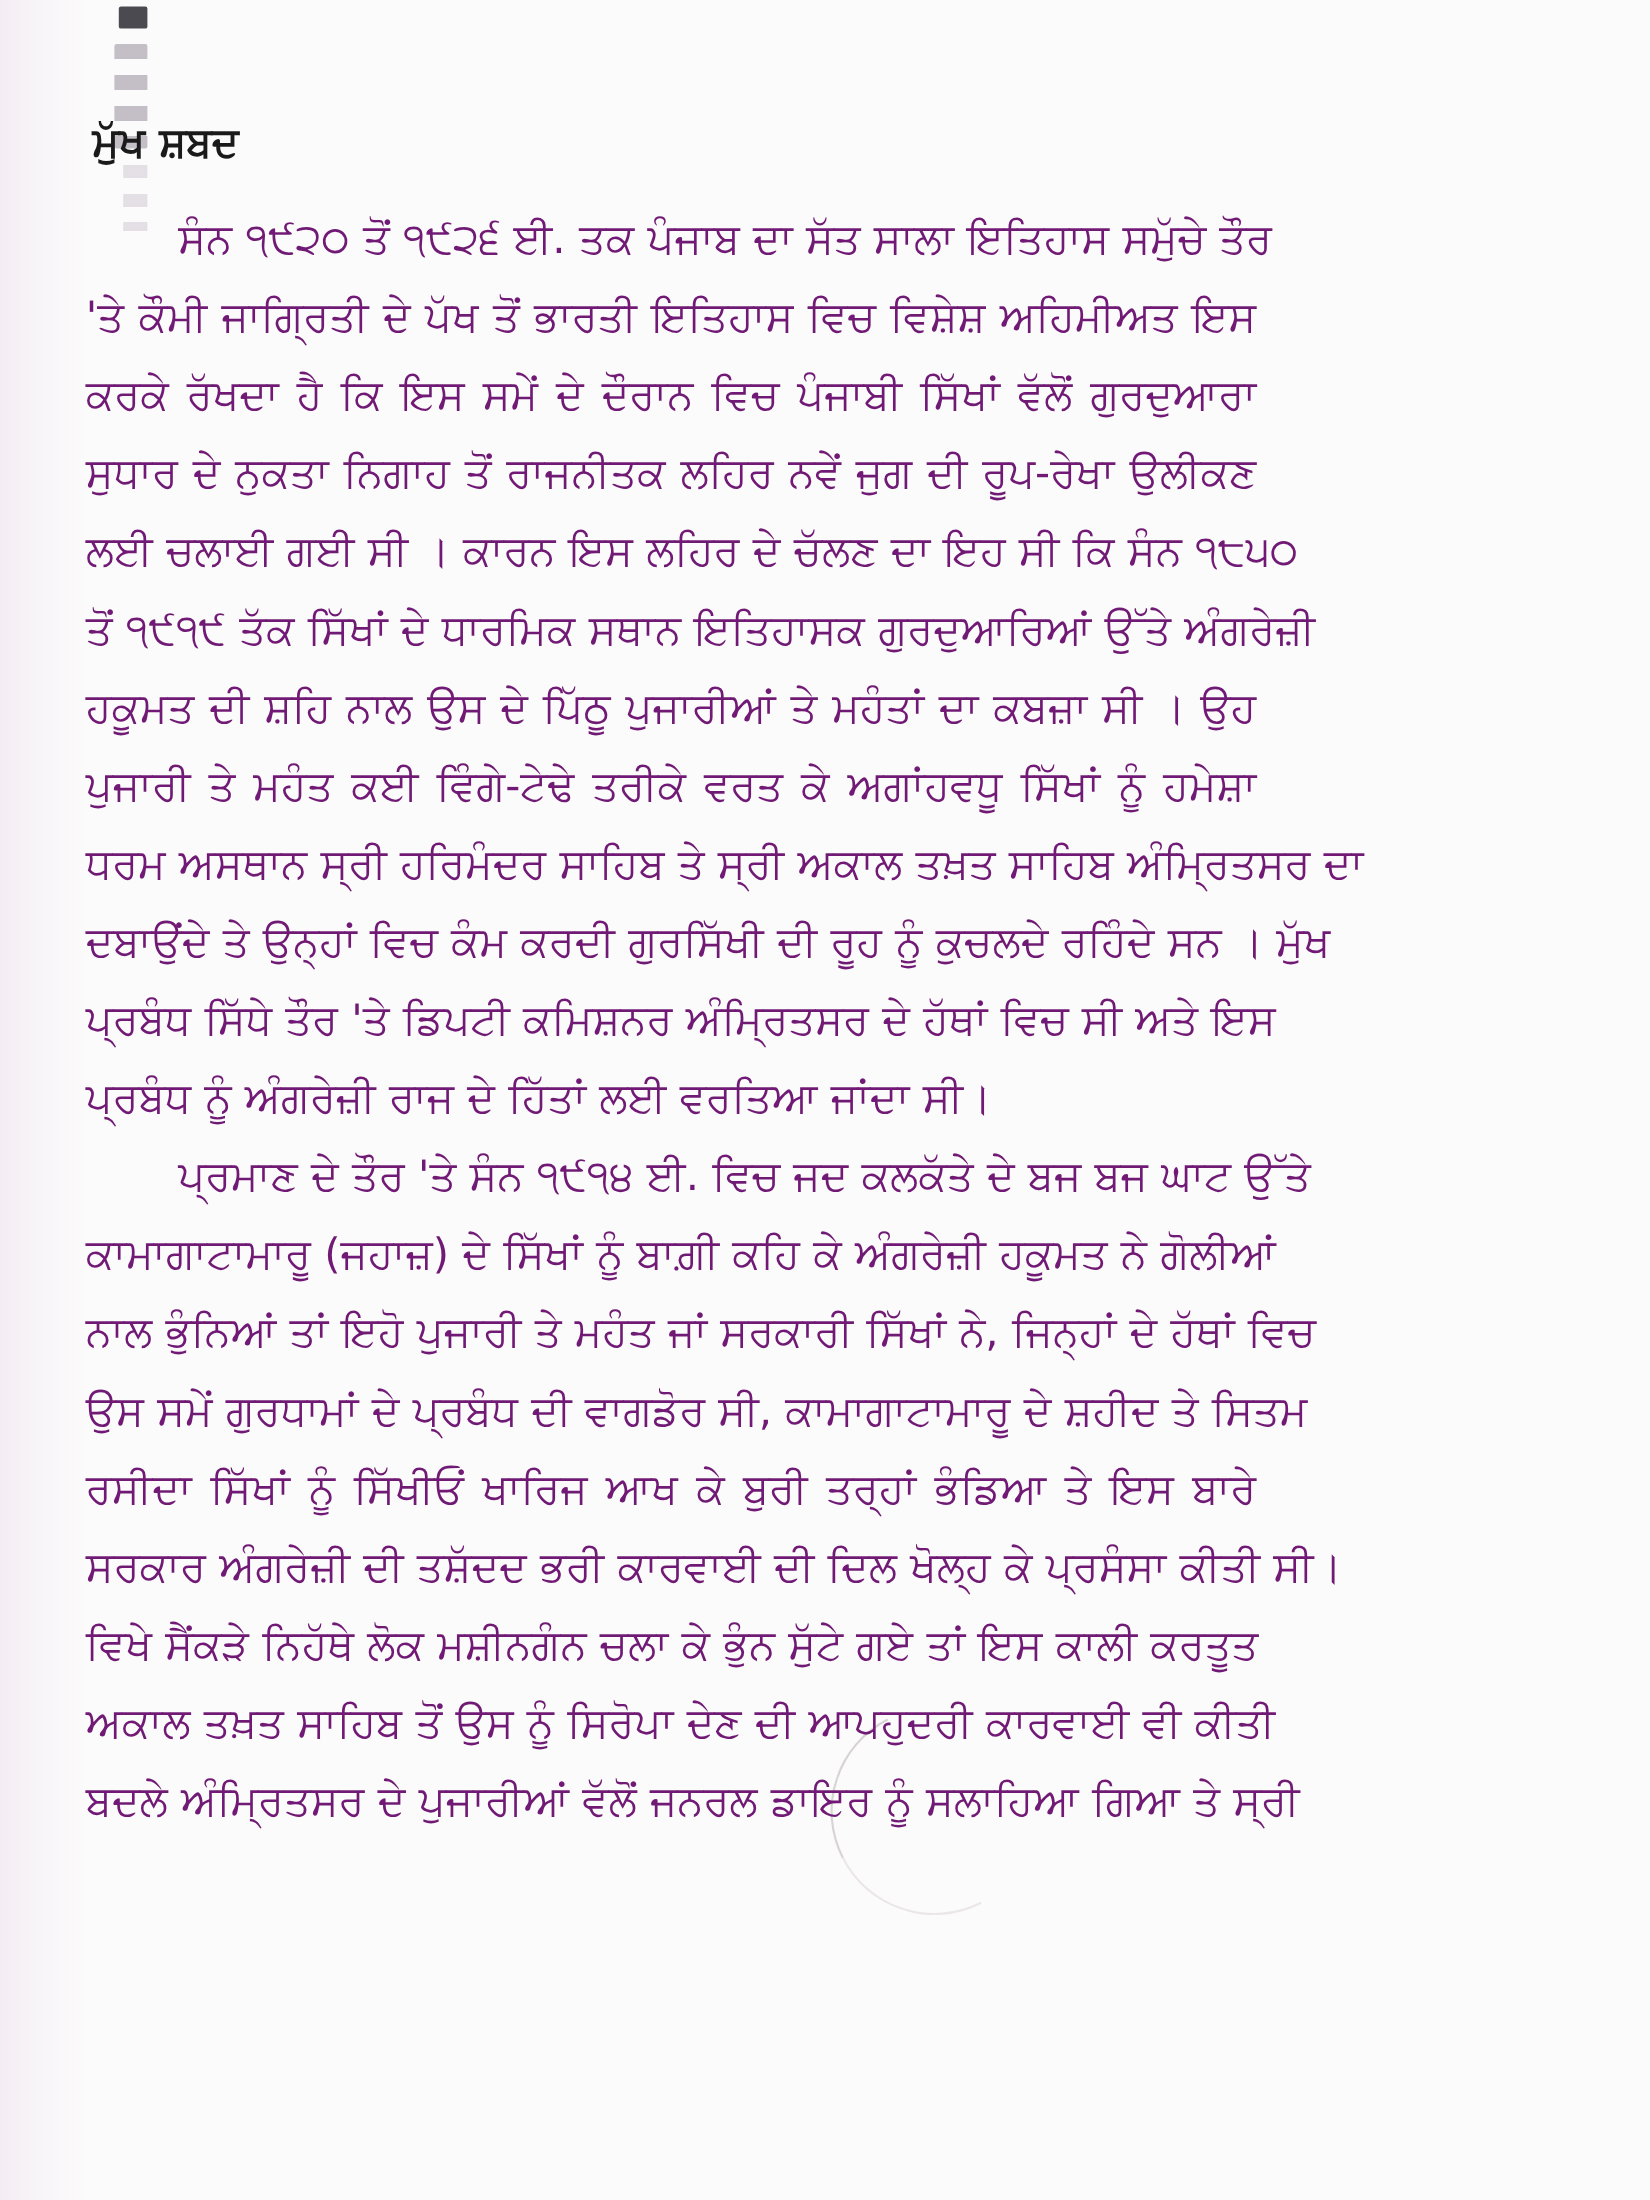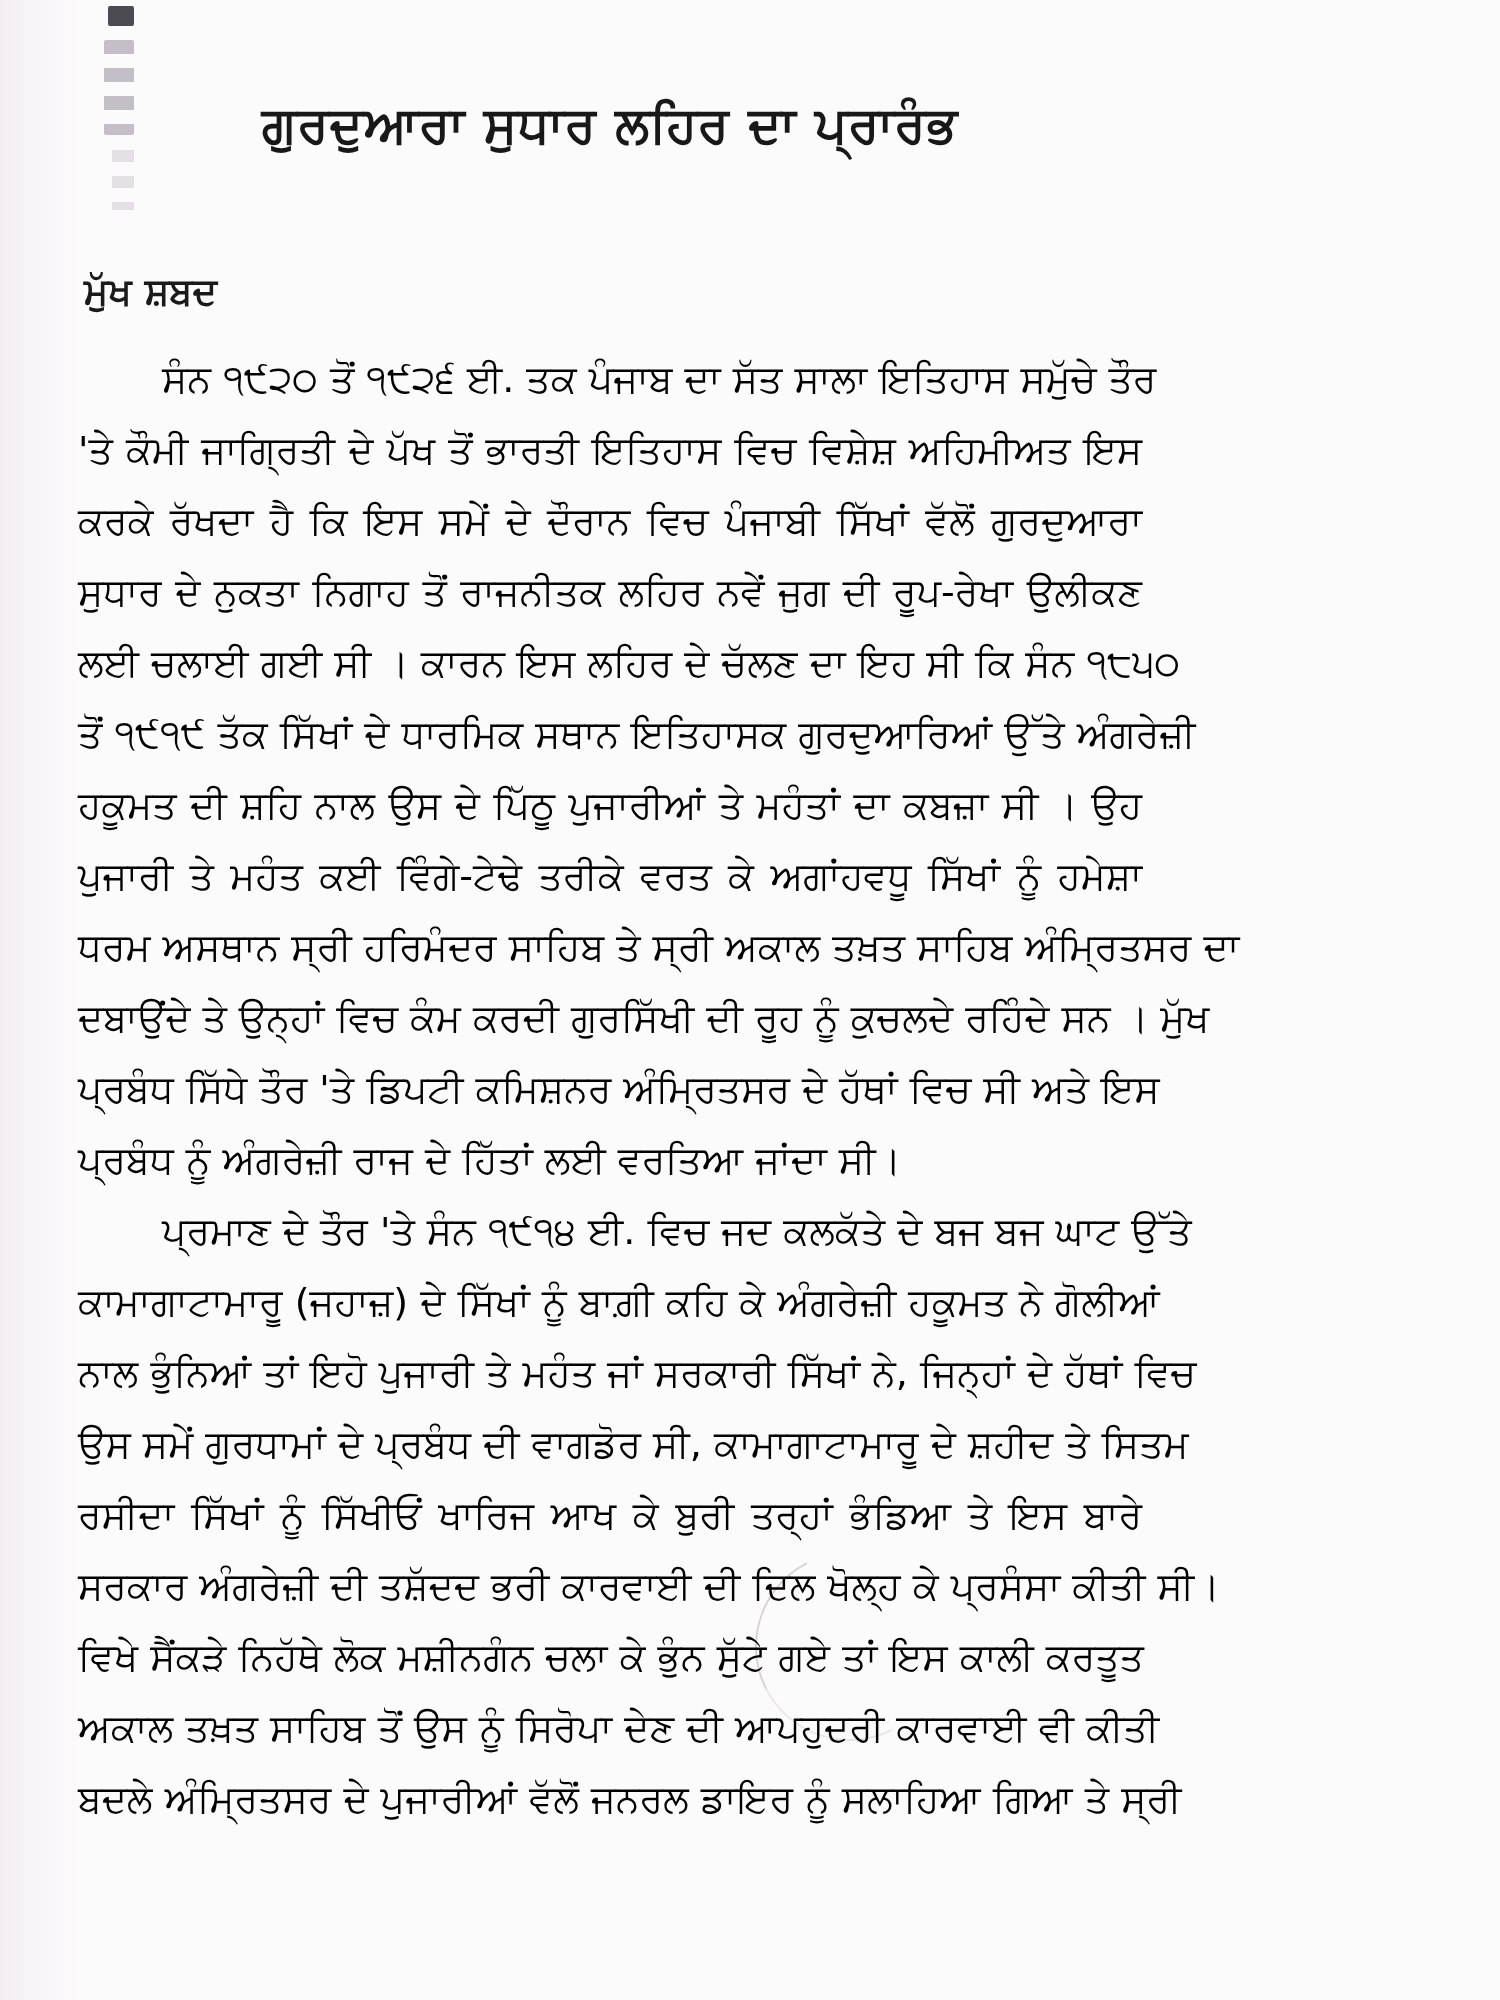--- a/index.html
+++ b/index.html
@@ -89,21 +89,21 @@
   .body-text {
     margin-top: 26px;
   }
   .tline {
     font-size: 38px;
     line-height: 71px;
     height: 71px;
     white-space: nowrap;
     text-align: justify;
     text-align-last: justify;
-    color: #000000;
+    color: #701a75;
   }
   .tline.indent {
     text-indent: 84px;
   }
   .tline.endline {
     text-align-last: left;
   }
 </style>
 </head>
 <body>
@@ -111,21 +111,20 @@
 <div class="page">
 
   <div class="edge-tint"></div>
   <div class="artifact-a"></div>
   <div class="artifact-b"></div>
   <div class="artifact-c"></div>
   <div class="smudge-arc"></div>
 
   <div class="content">
 
-    <div class="title">ਗੁਰਦੁਆਰਾ ਸੁਧਾਰ ਲਹਿਰ ਦਾ ਪ੍ਰਾਰੰਭ</div>
 
     <div class="section-heading">ਮੁੱਖ ਸ਼ਬਦ</div>
 
     <div class="body-text">
 
       <div class="para">
         <div class="tline indent">ਸੰਨ ੧੯੨੦ ਤੋਂ ੧੯੨੬ ਈ. ਤਕ ਪੰਜਾਬ ਦਾ ਸੱਤ ਸਾਲਾ ਇਤਿਹਾਸ ਸਮੁੱਚੇ ਤੌਰ</div>
         <div class="tline">'ਤੇ ਕੌਮੀ ਜਾਗ੍ਰਿਤੀ ਦੇ ਪੱਖ ਤੋਂ ਭਾਰਤੀ ਇਤਿਹਾਸ ਵਿਚ ਵਿਸ਼ੇਸ਼ ਅਹਿਮੀਅਤ ਇਸ</div>
         <div class="tline">ਕਰਕੇ ਰੱਖਦਾ ਹੈ ਕਿ ਇਸ ਸਮੇਂ ਦੇ ਦੌਰਾਨ ਵਿਚ ਪੰਜਾਬੀ ਸਿੱਖਾਂ ਵੱਲੋਂ ਗੁਰਦੁਆਰਾ</div>
         <div class="tline">ਸੁਧਾਰ ਦੇ ਨੁਕਤਾ ਨਿਗਾਹ ਤੋਂ ਰਾਜਨੀਤਕ ਲਹਿਰ ਨਵੇਂ ਜੁਗ ਦੀ ਰੂਪ-ਰੇਖਾ ਉਲੀਕਣ</div>

